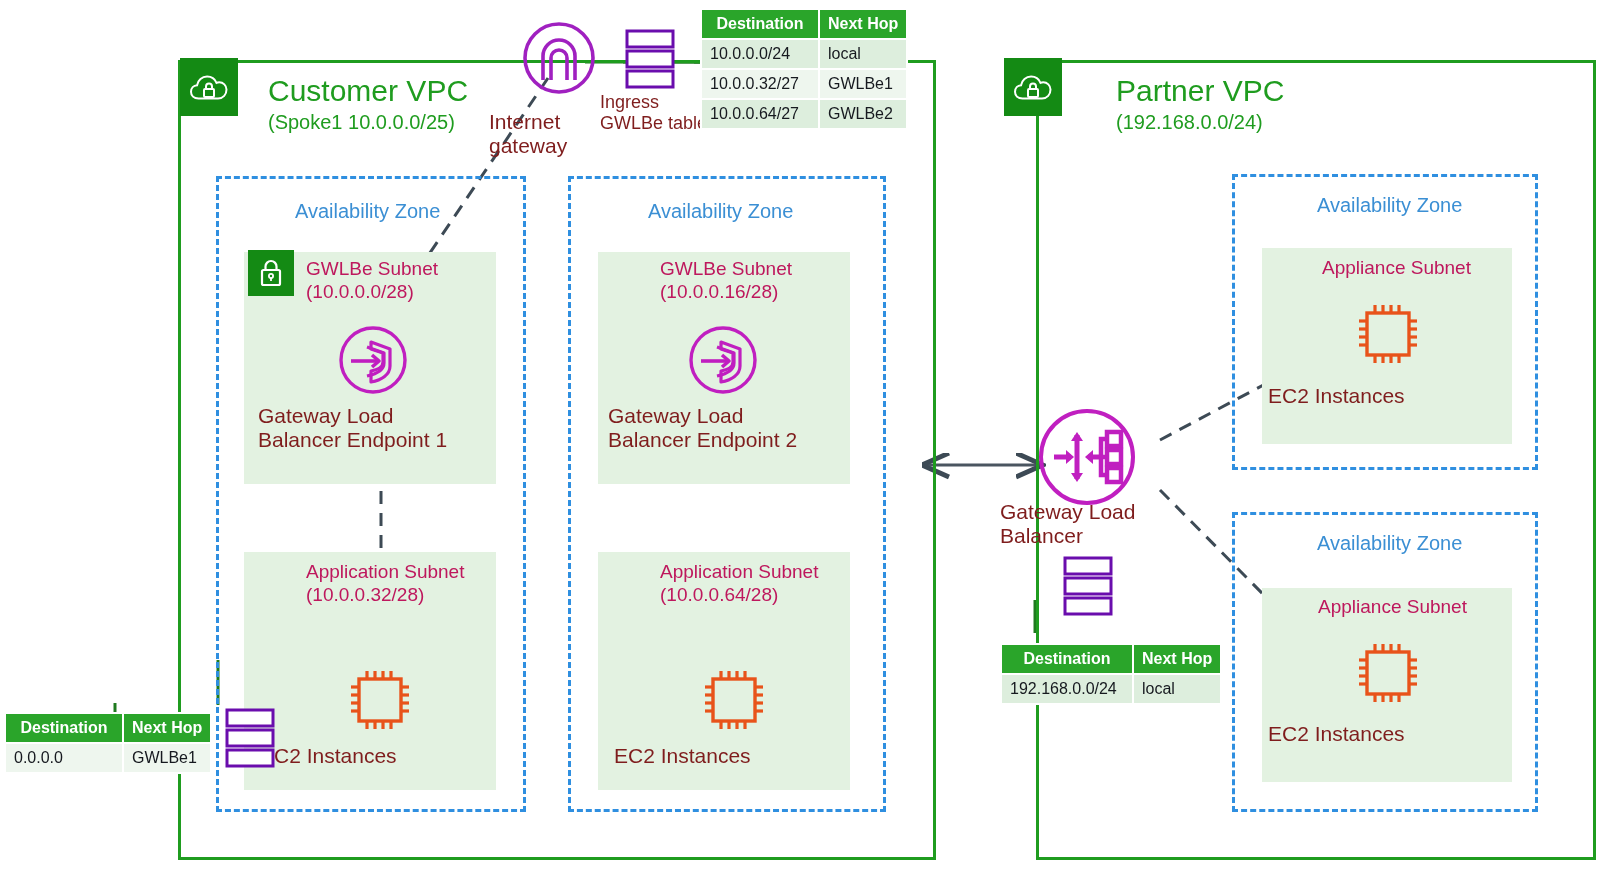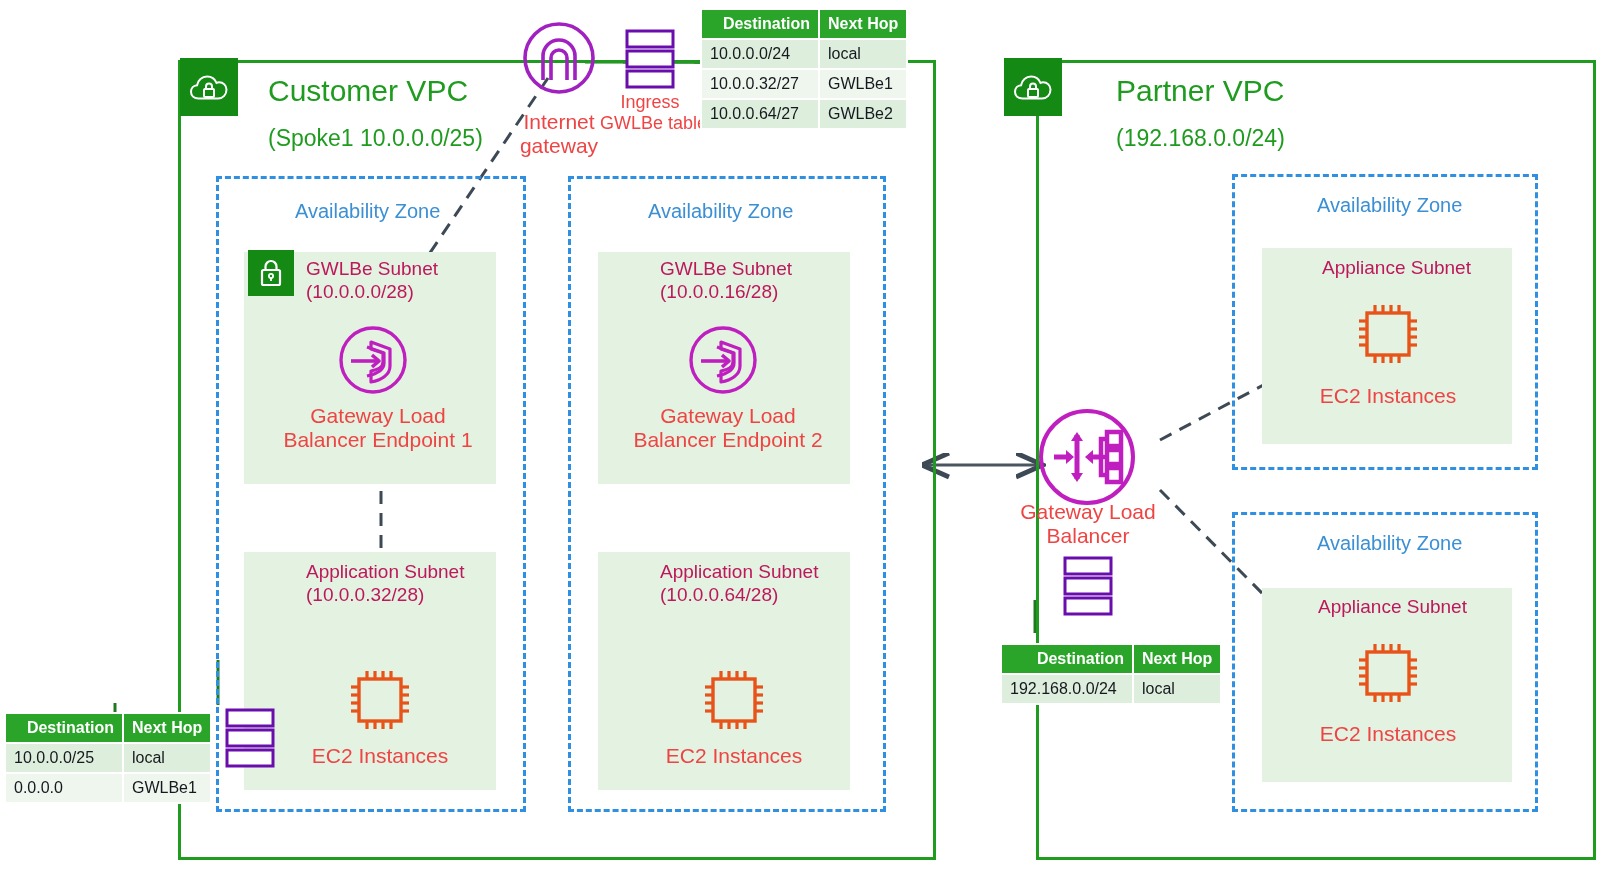--- a/index.html
+++ b/index.html
@@ -23,21 +23,21 @@
     background: #148a14;
     display: flex; align-items: center; justify-content: center;
   }
   .vpc-title {
     position: absolute;
     color: #1f9c1f;
     line-height: 1.12;
     white-space: nowrap;
   }
   .vpc-title .t1 { font-size: 30px; }
-  .vpc-title .t2 { font-size: 23px; display: block; margin-top: 18px; }
+  .vpc-title .t2 { font-size: 20px; display: block; margin-top: 3px; }
 
   
   .az {
     position: absolute;
     border: 3px dashed #2f8fe0;
     background: transparent;
   }
   .az-label {
     position: absolute;
     color: #3b8fd4;
@@ -61,35 +61,34 @@
   .subnet-lock {
     position: absolute;
     width: 46px; height: 46px;
     background: #148a14;
     display: flex; align-items: center; justify-content: center;
   }
 
   
   .caption {
     position: absolute;
-    text-align: center;
-    color: #ef4444;
+    color: #7f1d1d;
     font-size: 21px;
     line-height: 1.15;
     white-space: nowrap;
   }
   .caption.small { font-size: 18px; }
 
   
   .rt { position: absolute; border-collapse: collapse; }
   .rt th {
     background: #2aa52a;
     color: #ffffff;
     font-size: 16px;
-    text-align: right;
+    text-align: center;
     padding: 5px 8px;
     border: 2px solid #ffffff;
     font-weight: bold;
     white-space: nowrap;
   }
   .rt td {
     font-size: 16px;
     color: #16191f;
     padding: 5px 8px;
     border: 2px solid #ffffff;
@@ -326,24 +325,20 @@
   </div>
 
   <table class="rt" style="left:4px; top:712px;">
     <thead>
       <tr>
         <th style="width:118px;">Destination</th>
         <th style="width:80px;">Next Hop</th>
       </tr>
     </thead>
     <tbody>
-      <tr>
-        <td>10.0.0.0/25</td>
-        <td>local</td>
-      </tr>
       <tr class="alt">
         <td>0.0.0.0</td>
         <td>GWLBe1</td>
       </tr>
     </tbody>
   </table>
 
   <div class="vpc-box" style="left:1036px; top:60px; width:560px; height:800px;"></div>
 
   <div class="vpc-tab" style="left:1004px; top:58px;">

